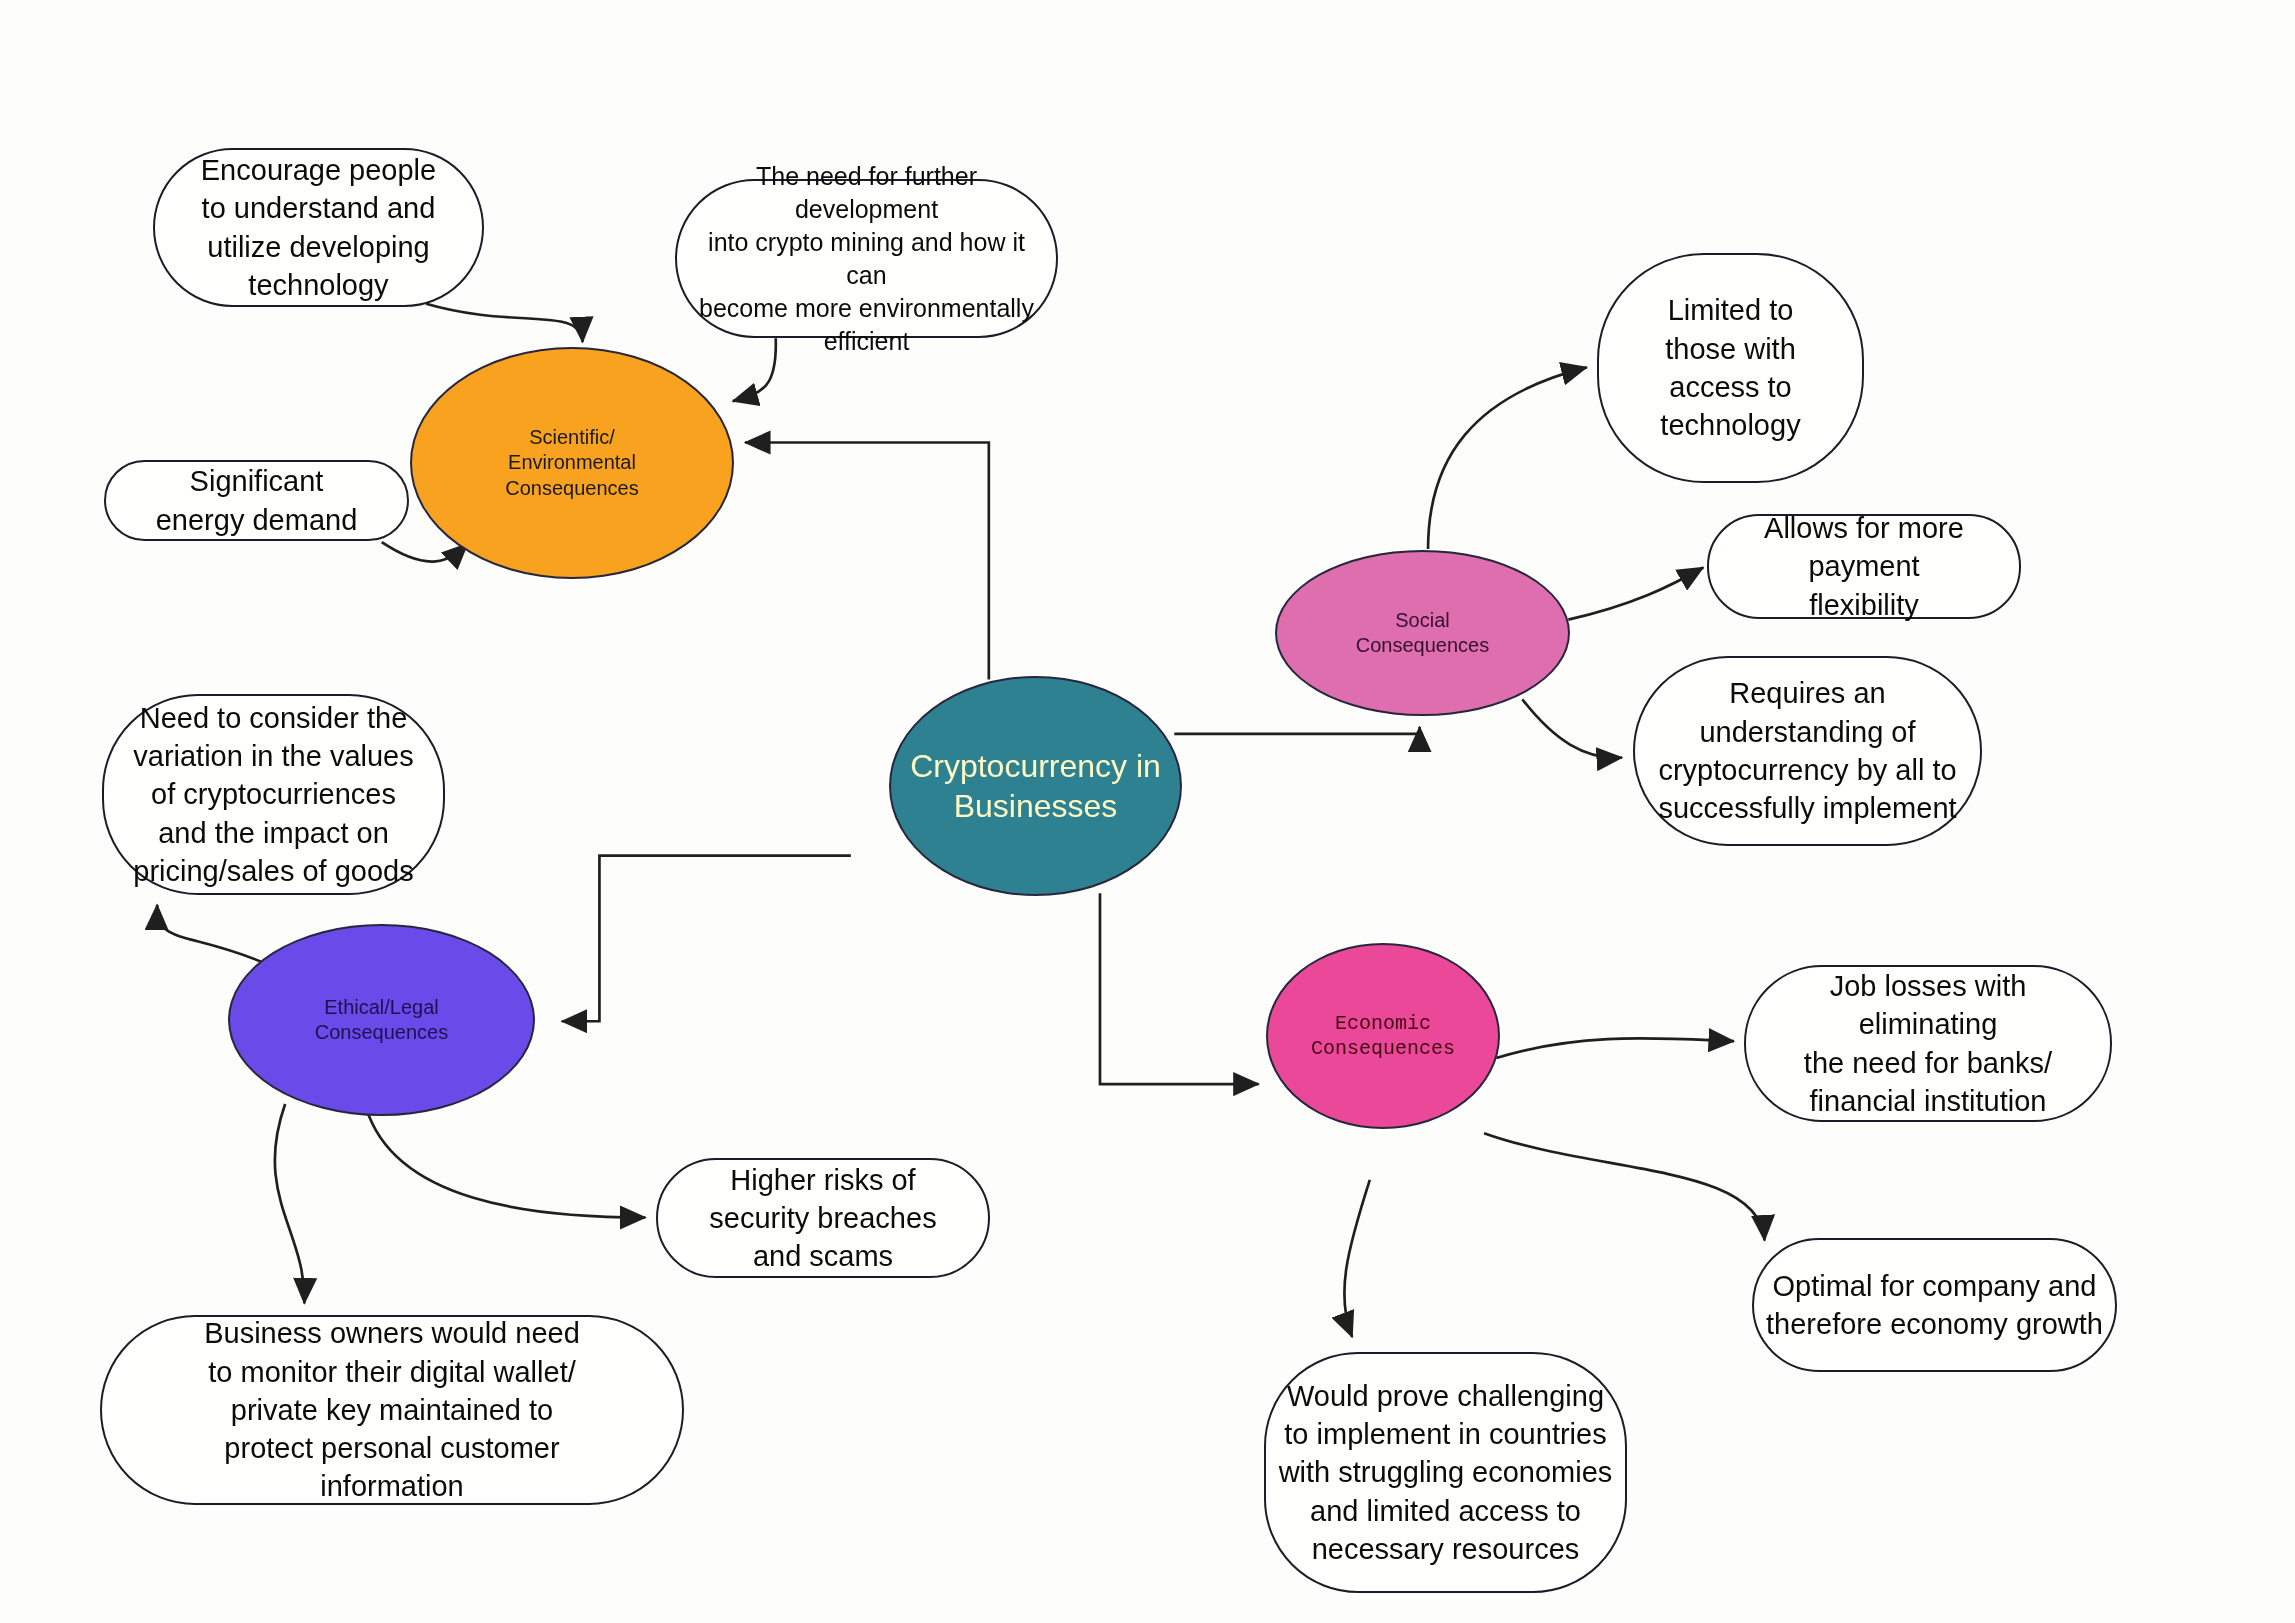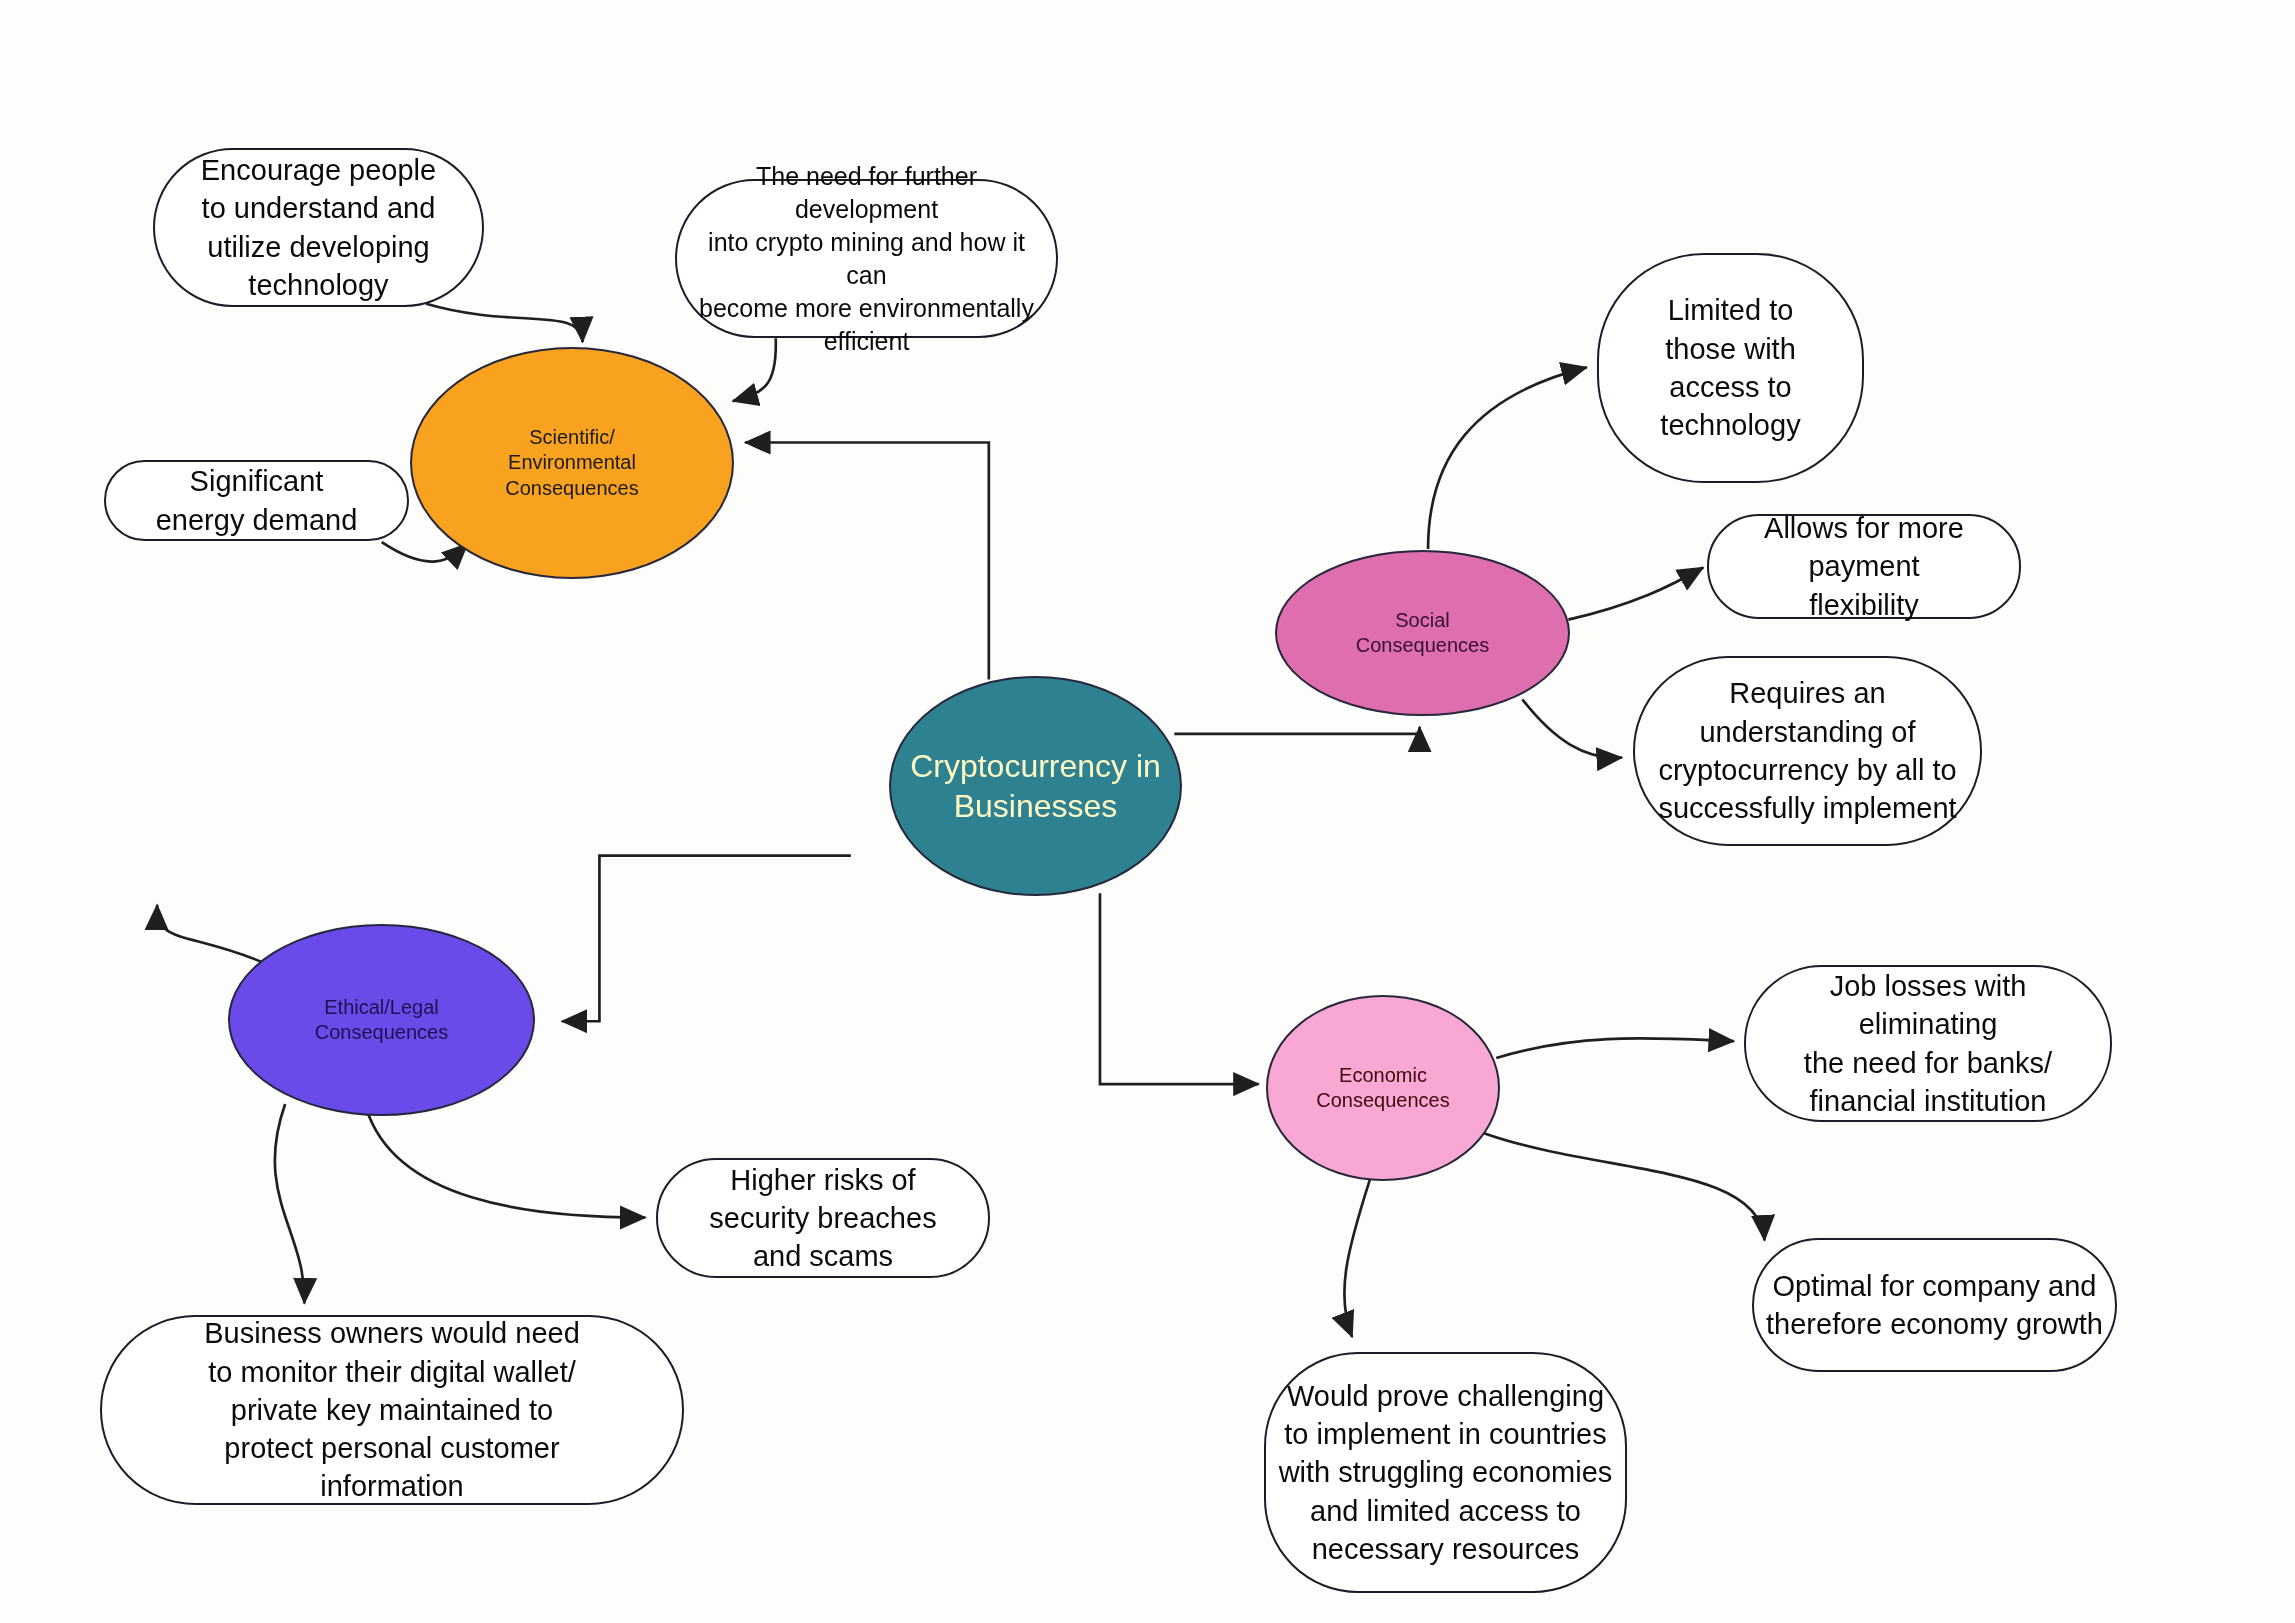--- a/index.html
+++ b/index.html
@@ -29,21 +29,21 @@
     border:2.3px solid #1c1c28;
     background:#FFFFFE;
     font-size:29px;line-height:1.32;
     color:#0b0b0b;
   }
   
   .n-central   {left:889px;top:676px; width:293px;height:220px;background:#2E8191;font-size:32px;color:#fef9c3;}
   .n-scientific{left:410px; top:347px; width:324px;height:232px;background:#F9A21F;color:#1a1a1a;}
   .n-social    {left:1275px;top:550px; width:295px;height:166px;background:#DE6EAD;color:#351031;}
   .n-ethical   {left:228px; top:924px;width:307px;height:192px;background:#6A4AE8;color:#1d1150;}
-  .n-economic  {left:1266px;top:995px;width:234px;height:186px;background:#f9a8d4;color:#42050f;}
+  .n-economic  {left:1266px;top:943px;width:234px;height:186px;background:#ec4899;color:#42050f;font-family:Liberation Mono, monospace;}
   
   .b-encourage    {left:153px; top:148px; width:331px;height:159px;border-radius:80px;}
   .b-development  {left:675px; top:179px; width:383px;height:159px;border-radius:80px;font-size:25px;}
   .b-energy       {left:104px; top:460px; width:305px;height:81px;border-radius:41px;}
   .b-limited      {left:1597px;top:253px; width:267px;height:230px;border-radius:107px;}
   .b-payment      {left:1707px;top:514px; width:314px;height:105px;border-radius:52px;}
   .b-understanding{left:1633px;top:656px; width:349px;height:190px;border-radius:104px;}
   .b-variation    {left:102px; top:694px; width:343px;height:201px;border-radius:96px;}
   .b-breaches     {left:656px; top:1158px;width:334px;height:120px;border-radius:60px;}
   .b-wallet       {left:100px; top:1315px;width:584px;height:190px;border-radius:95px;}
@@ -107,20 +107,25 @@
   <div class="bubble b-limited">Limited to
 those with
 access to
 technology</div>
   <div class="bubble b-payment">Allows for more payment
 flexibility</div>
   <div class="bubble b-understanding">Requires an
 understanding of
 cryptocurrency by all to
 successfully implement</div>
+  <div class="bubble b-variation">Need to consider the
+variation in the values
+of cryptocurriences
+and the impact on
+pricing/sales of goods</div>
   <div class="bubble b-breaches">Higher risks of
 security breaches
 and scams</div>
   <div class="bubble b-wallet">Business owners would need
 to monitor their digital wallet/
 private key maintained to
 protect personal customer
 information</div>
   <div class="bubble b-joblosses">Job losses with eliminating
 the need for banks/

